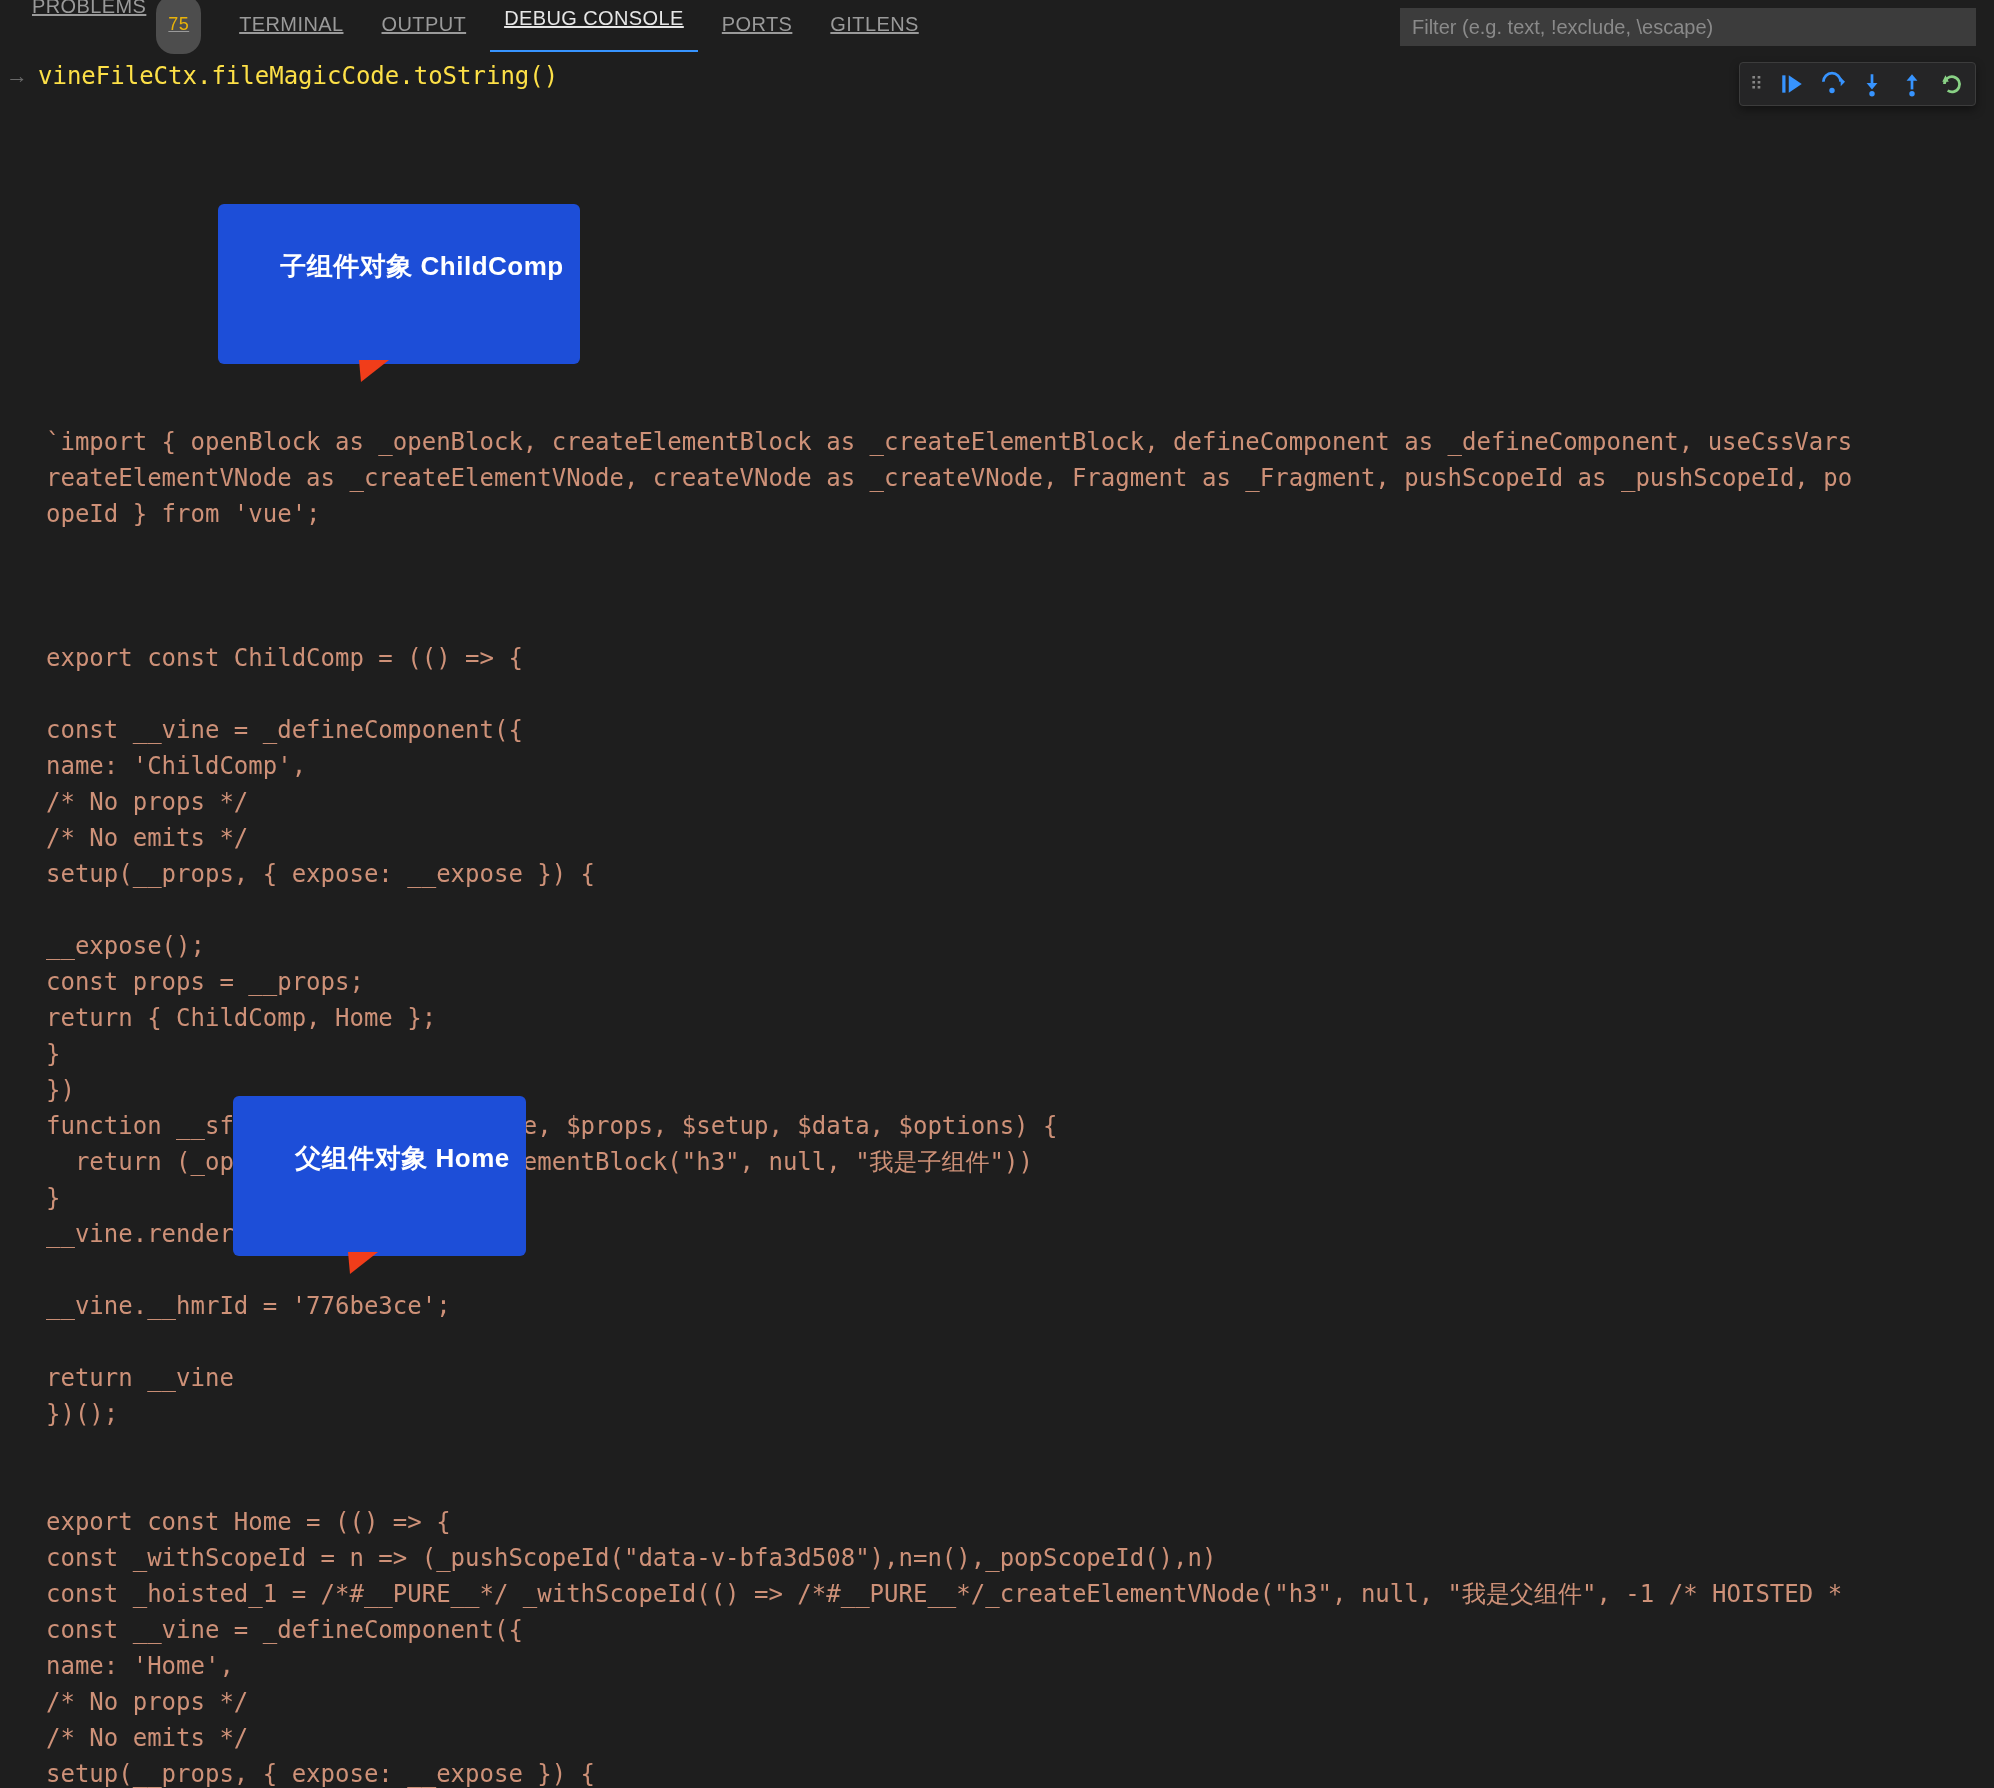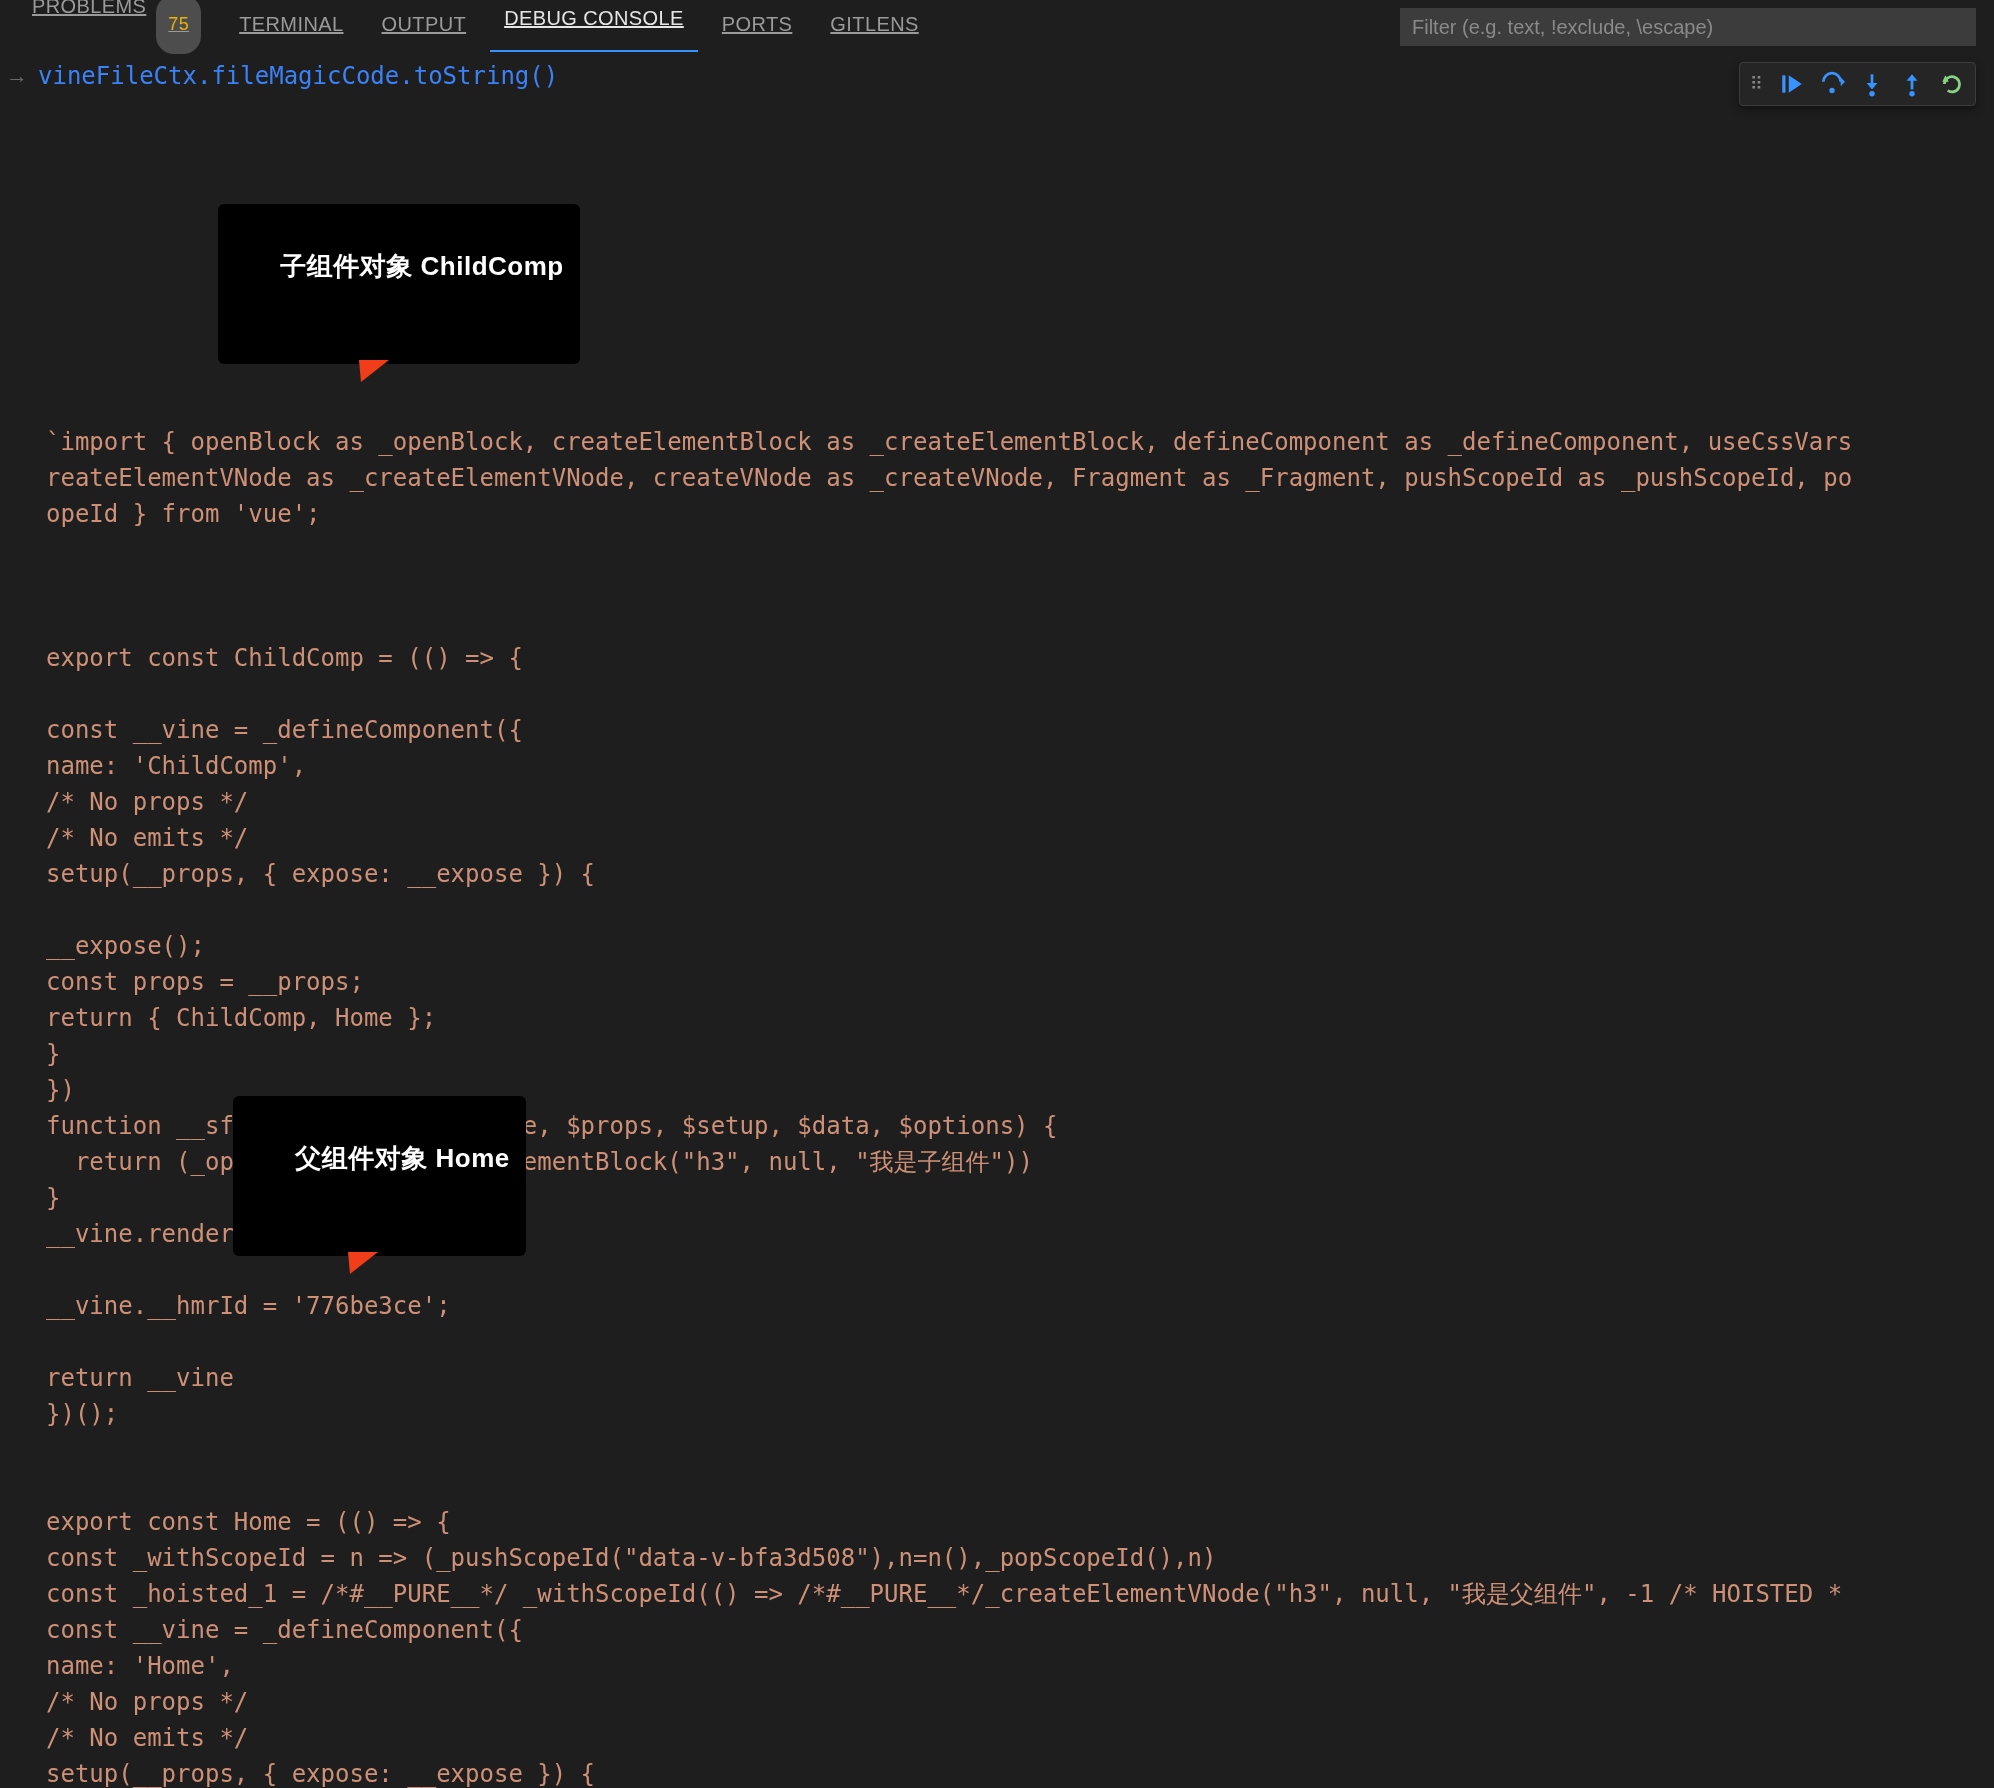--- a/index.html
+++ b/index.html
@@ -111,21 +111,21 @@
     gap: 10px;
     color: #cccccc;
   }
   .repl-arrow {
     color: #6a6a6a;
     font-size: 22px;
   }
   .repl-expr {
     font-family: "Menlo", "SFMono-Regular", Consolas, monospace;
     font-size: 24px;
-    color: #3b82f6;
+    color: #fde047;
     white-space: pre;
   }
 
   
   .output-area {
     position: relative;
     padding: 4px 0 0 46px;
     font-family: "Menlo", "SFMono-Regular", Consolas, monospace;
     font-size: 24px;
     line-height: 36px;
@@ -134,21 +134,21 @@
     overflow: hidden;
   }
   .output-area .line {
     display: block;
     white-space: pre;
   }
 
   
   .bubble {
     position: absolute;
-    background: #000000;
+    background: #1d4ed8;
     color: #ffffff;
     font-family: "PingFang SC", "Helvetica Neue", sans-serif;
     font-size: 26px;
     font-weight: 700;
     padding: 8px 16px;
     border-radius: 6px;
     z-index: 3;
     letter-spacing: 0.5px;
   }
   .bubble .tail {

